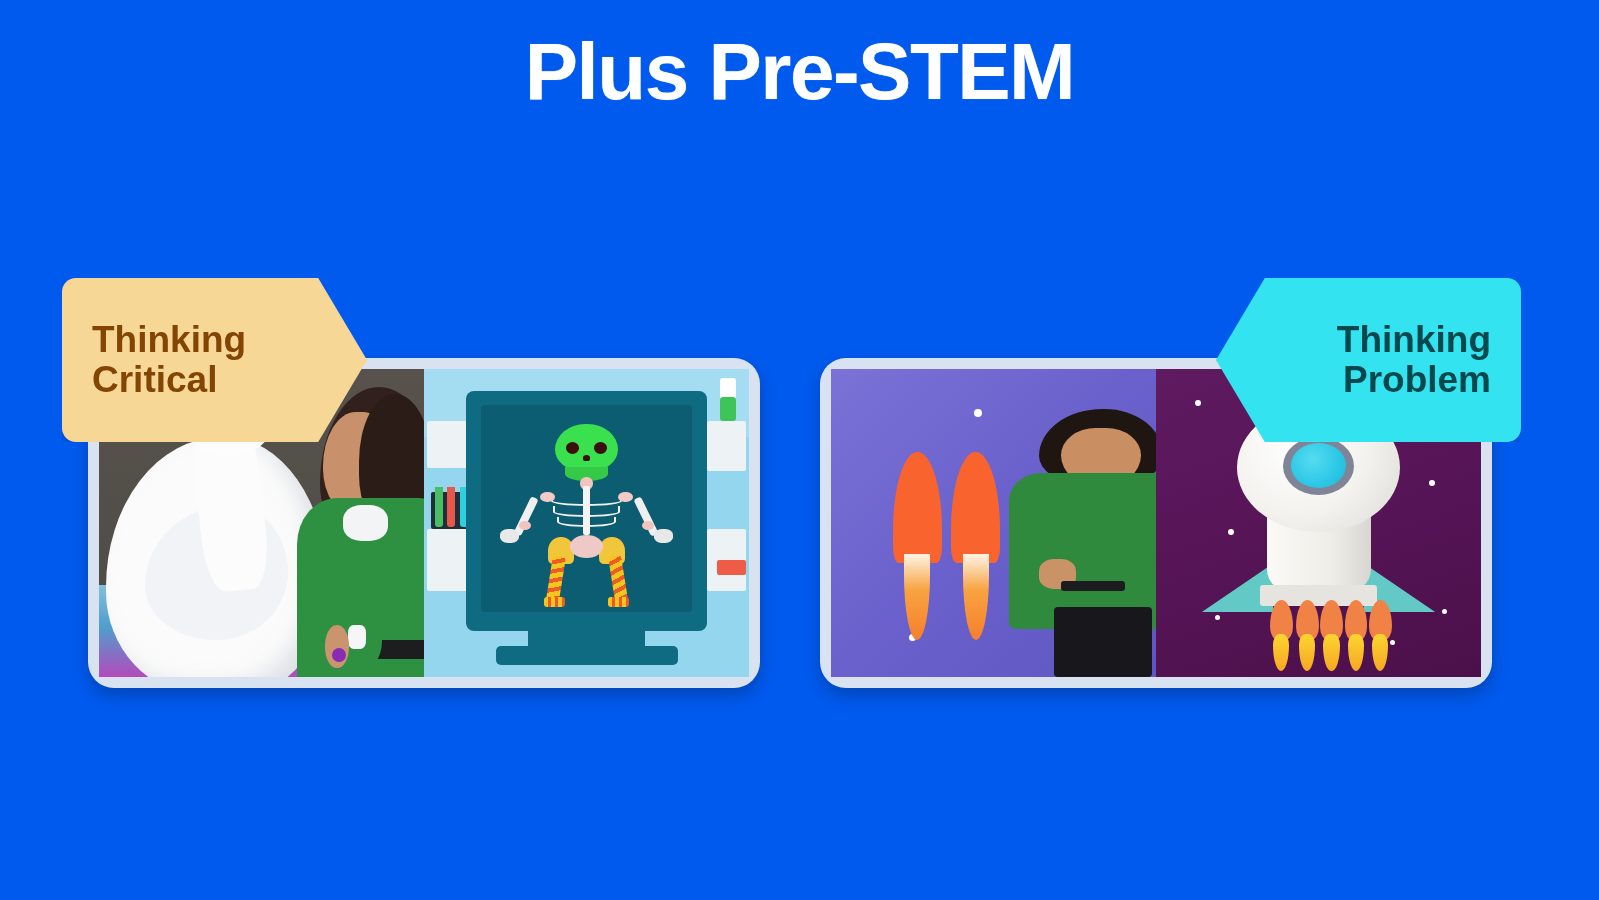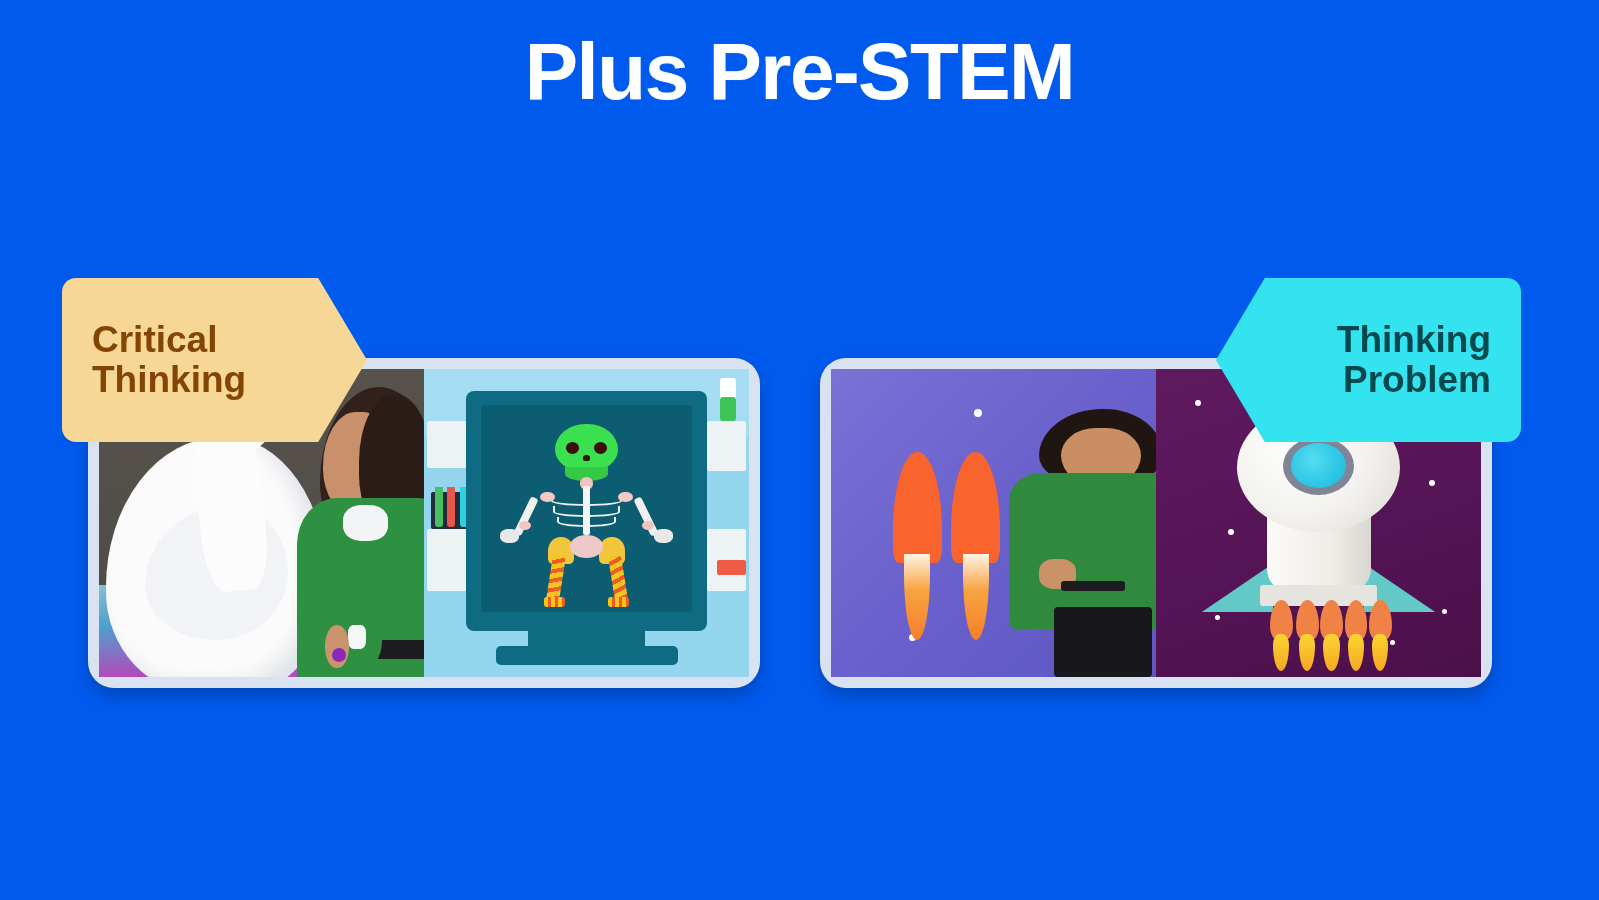--- a/index.html
+++ b/index.html
@@ -464,22 +464,22 @@
           <div class="sk-foot sk-foot-l"></div>
           <div class="sk-foot sk-foot-r"></div>
         </div>
       </div>
       <div class="monitor-stand"></div>
       <div class="monitor-base"></div>
     </div>
   </div>
 
   <div class="tag tag-critical">
+    <span class="tag-line">Thinking</span>
     <span class="tag-line">Critical</span>
-    <span class="tag-line">Thinking</span>
   </div>
 
   <div class="device-card card-right">
 
     <div class="panel panel-space">
       <div class="space-grad"></div>
       <div class="star" style="left:44%;top:13%;width:8px;height:8px;"></div>
       <div class="star" style="left:24%;top:86%;width:7px;height:7px;"></div>
       <div class="star" style="left:72%;top:72%;width:5px;height:5px;"></div>
       <div class="cone cone-a"></div>

